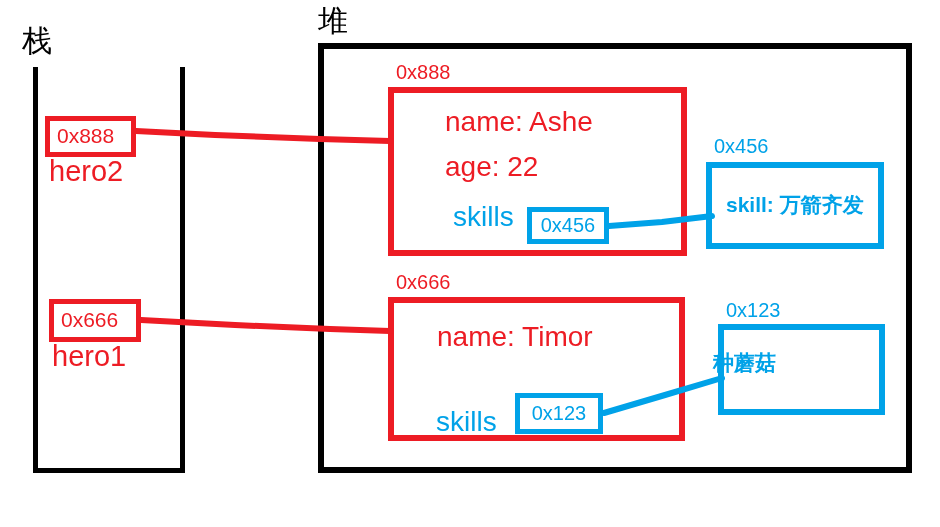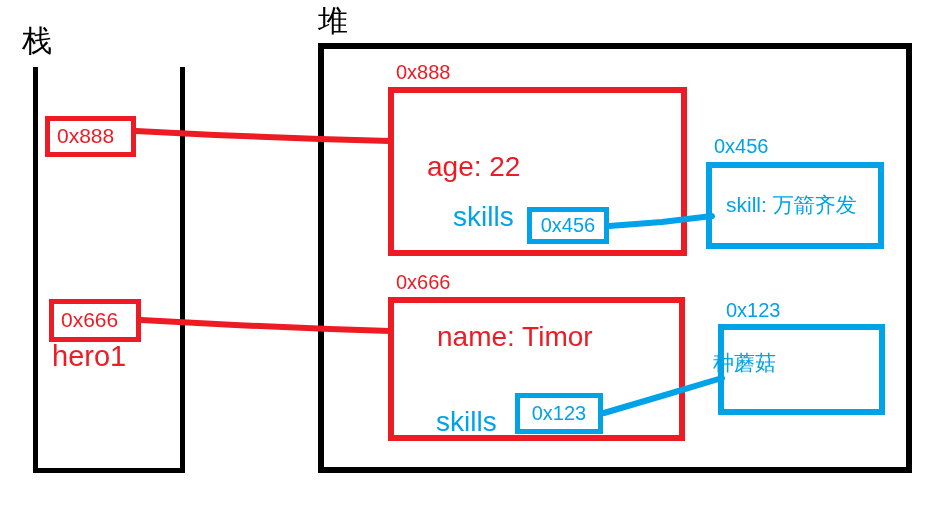--- a/index.html
+++ b/index.html
@@ -27,47 +27,49 @@
     display:flex;align-items:center;padding-left:7px;background:transparent;
   }
   .obj-box{border:6px solid #ed1c24;background:transparent;}
   .skill-box{border:6px solid #00a2e8;background:transparent;}
   .inner-ref-box{ 
     border:5px solid #00a2e8;color:#00a2e8;font-size:20px;
     display:flex;align-items:center;justify-content:center;background:transparent;
   }
   .addr-label{font-size:20px;}
   .field{font-size:28px;}
-  .skill-text{font-size:21px;}
+  .skill-text{font-size:21px;font-weight:bold;}
   svg.lines{position:absolute;left:0;top:0;width:940px;height:527px;pointer-events:none;}
 </style>
 </head>
 <body>
 
 <div id="canvas">
 
   <div class="abs label region-label" style="left:22px;top:25px;">栈</div>
   <div class="abs label region-label" style="left:318px;top:5px;">堆</div>
 
   <div class="abs stack-walls"></div>
 
   <div class="abs heap-rect"></div>
 
   <div class="abs ref-box" style="left:45px;top:116px;width:91px;height:41px;">
     <span class="label">0x888</span>
   </div>
+  <div class="abs label red" style="left:49px;top:156px;font-size:29px;">hero2</div>
 
   <div class="abs ref-box" style="left:49px;top:299px;width:92px;height:43px;">
     <span class="label">0x666</span>
   </div>
   <div class="abs label red" style="left:52px;top:341px;font-size:29px;text-align:center;">hero1</div>
 
   <div class="abs label red addr-label" style="left:396px;top:62px;">0x888</div>
   <div class="abs obj-box" style="left:388px;top:87px;width:299px;height:169px;"></div>
-  <div class="abs label red field" style="left:427px;top:152px;">age: 22</div>
+  <div class="abs label red field" style="left:445px;top:107px;">name: Ashe</div>
+  <div class="abs label red field" style="left:445px;top:152px;">age: 22</div>
   <div class="abs label blue field" style="left:453px;top:202px;">skills</div>
   <div class="abs inner-ref-box" style="left:527px;top:207px;width:82px;height:37px;">
     <span class="label">0x456</span>
   </div>
 
   <div class="abs label blue addr-label" style="left:714px;top:136px;">0x456</div>
   <div class="abs skill-box" style="left:706px;top:162px;width:178px;height:87px;"></div>
   <div class="abs label blue skill-text" style="left:726px;top:194px;">skill: 万箭齐发</div>
 
   <div class="abs label red addr-label" style="left:396px;top:272px;">0x666</div>

